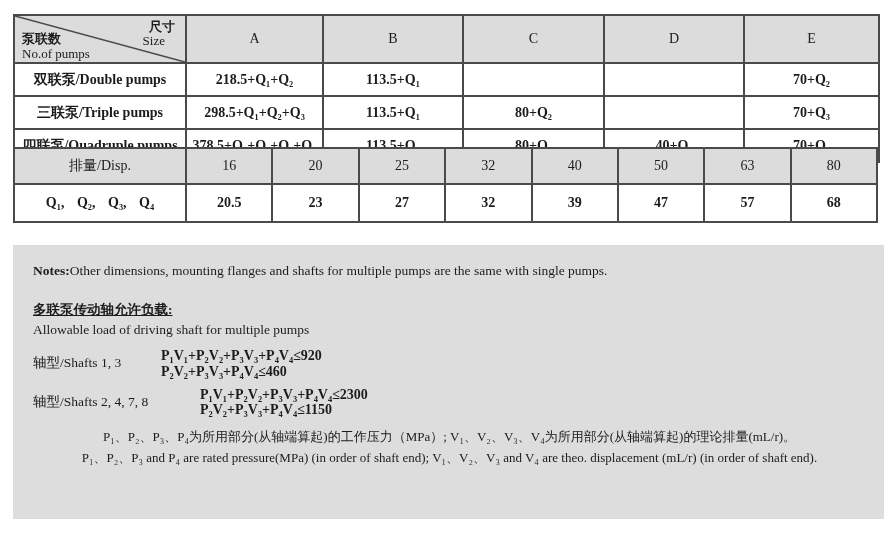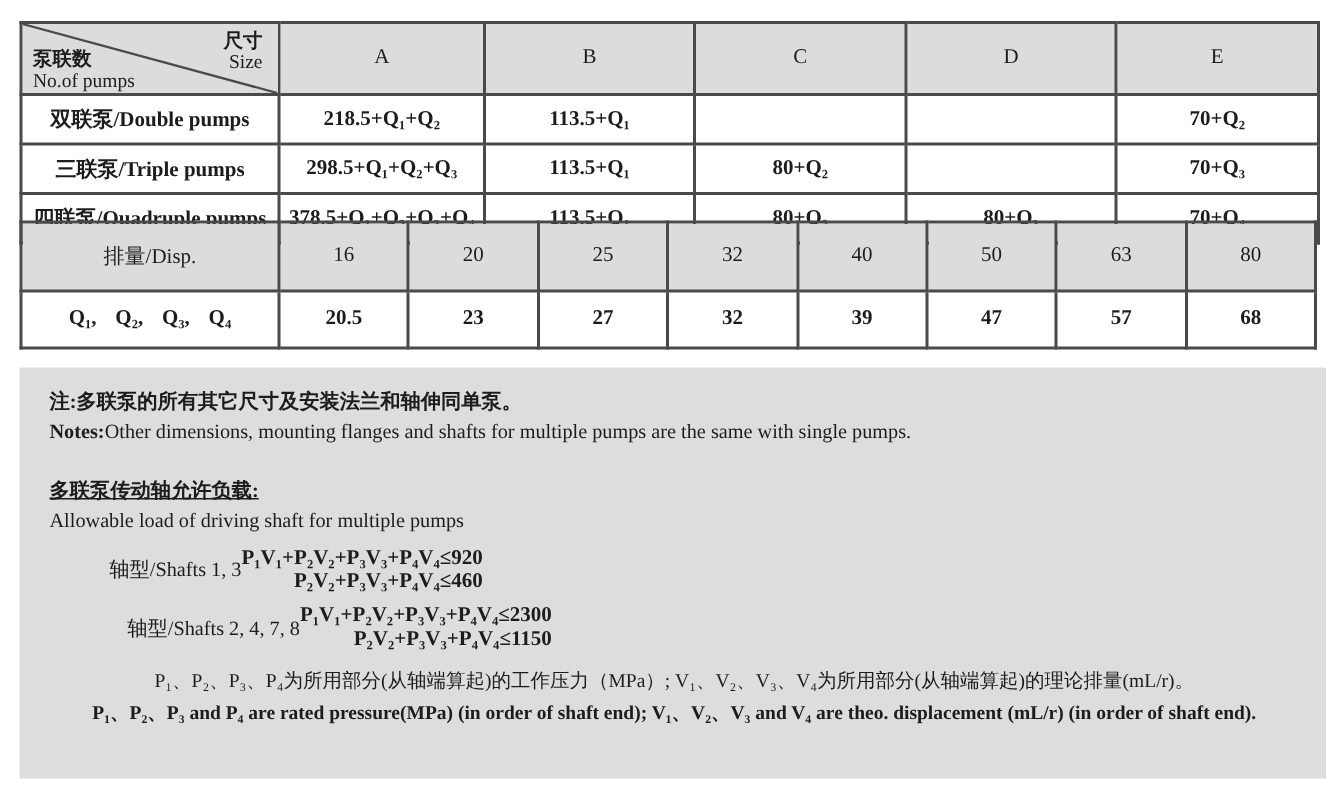--- a/index.html
+++ b/index.html
@@ -10,47 +10,47 @@
   table{border-collapse:collapse;table-layout:fixed;}
   td{border:2px solid #4a4a4a;text-align:center;vertical-align:middle;
      font-size:14px;padding:0 2px;overflow:hidden;}
   .hdr{background:#dcdcdc;font-weight:normal;}
   .bold{font-weight:bold;}
 
   .t1{position:absolute;left:13px;top:14px;width:865px;}
   .t1 tr.hrow{height:48px;}
   .t1 tr.drow{height:33px;}
   .t2{position:absolute;left:13px;top:147px;width:865px;}
-  .t2 tr.hrow{height:46px;}
+  .t2 tr.hrow{height:36px;}
   .t2 tr.drow{height:38px;}
 
   .diag{position:relative;padding:0;}
   .diag svg{position:absolute;left:0;top:0;width:100%;height:100%;}
   .diag span{position:absolute;line-height:1;font-size:13px;white-space:nowrap;}
   .d-size-cn{top:4px;right:10px;font-weight:bold;}
-  .d-size-en{top:18px;right:10px;}
+  .d-size-en{top:18px;right:20px;}
   .d-pump-cn{top:16px;left:7px;font-weight:bold;}
   .d-pump-en{top:31px;left:7px;}
 
   .qlabel{font-weight:bold;word-spacing:9px;}
 
   .notes{position:absolute;left:13px;top:245px;width:871px;height:274px;
          background:#dddddd;box-sizing:border-box;padding:15px 18px 0 20px;
          font-size:13.5px;line-height:1.25;}
   .notes .line{white-space:nowrap;}
   .gap-lg{margin-top:22px;text-decoration:underline;}
   .gap-sm{margin-top:3px;}
-  .shaft-rows{margin-top:9px;text-align:right;}
+  .shaft-rows{margin-top:9px;}
   .shaft-row{display:flex;align-items:center;margin-bottom:7px;}
   .shaft-label{flex:0 0 128px;white-space:nowrap;}
   .shaft-label.wide{flex-basis:167px;}
   .formulas{font-weight:bold;font-size:14px;line-height:1.14;white-space:nowrap;}
   .footer-line{font-size:13px;white-space:nowrap;text-align:center;}
   .footer-cn{margin-top:11px;}
-  .footer-en{margin-top:4px;font-weight:bold;}
+  .footer-en{margin-top:4px;}
 </style>
 </head>
 <body>
 
 <div class="page">
 
   <table class="t1">
     <colgroup>
       <col style="width:172px">
         <col style="width:137px">
@@ -90,21 +90,21 @@
       <td class="bold">113.5+Q₁</td>
       <td class="bold">80+Q₂</td>
       <td class="bold"></td>
       <td class="bold">70+Q₃</td>
     </tr>
     <tr class="drow">
       <td class="bold">四联泵/Quadruple pumps</td>
       <td class="bold">378.5+Q₁+Q₂+Q₃+Q₄</td>
       <td class="bold">113.5+Q₁</td>
       <td class="bold">80+Q₂</td>
-      <td class="bold">80+Q₃</td>
+      <td class="bold">40+Q₃</td>
       <td class="bold">70+Q₄</td>
     </tr>
   </tbody>
     </table>
 
   <table class="t2">
     <colgroup>
       <col style="width:172px">
         <col>
         <col>
@@ -135,21 +135,20 @@
       <td class="bold">32</td>
       <td class="bold">39</td>
       <td class="bold">47</td>
       <td class="bold">57</td>
       <td class="bold">68</td>
     </tr>
   </tbody>
     </table>
 
   <div class="notes">
-    <div class="line bold">注:多联泵的所有其它尺寸及安装法兰和轴伸同单泵。</div>
     <div class="line gap-sm">
       <span class="bold">Notes:</span><span>Other dimensions, mounting flanges and shafts for multiple pumps are the same with single pumps.</span>
     </div>
 
     <div class="line bold gap-lg">多联泵传动轴允许负载:</div>
     <div class="line gap-sm">Allowable load of driving shaft for multiple pumps</div>
 
     <div class="shaft-rows">
       <div class="shaft-row">
         <span class="shaft-label">轴型/Shafts 1, 3</span>

